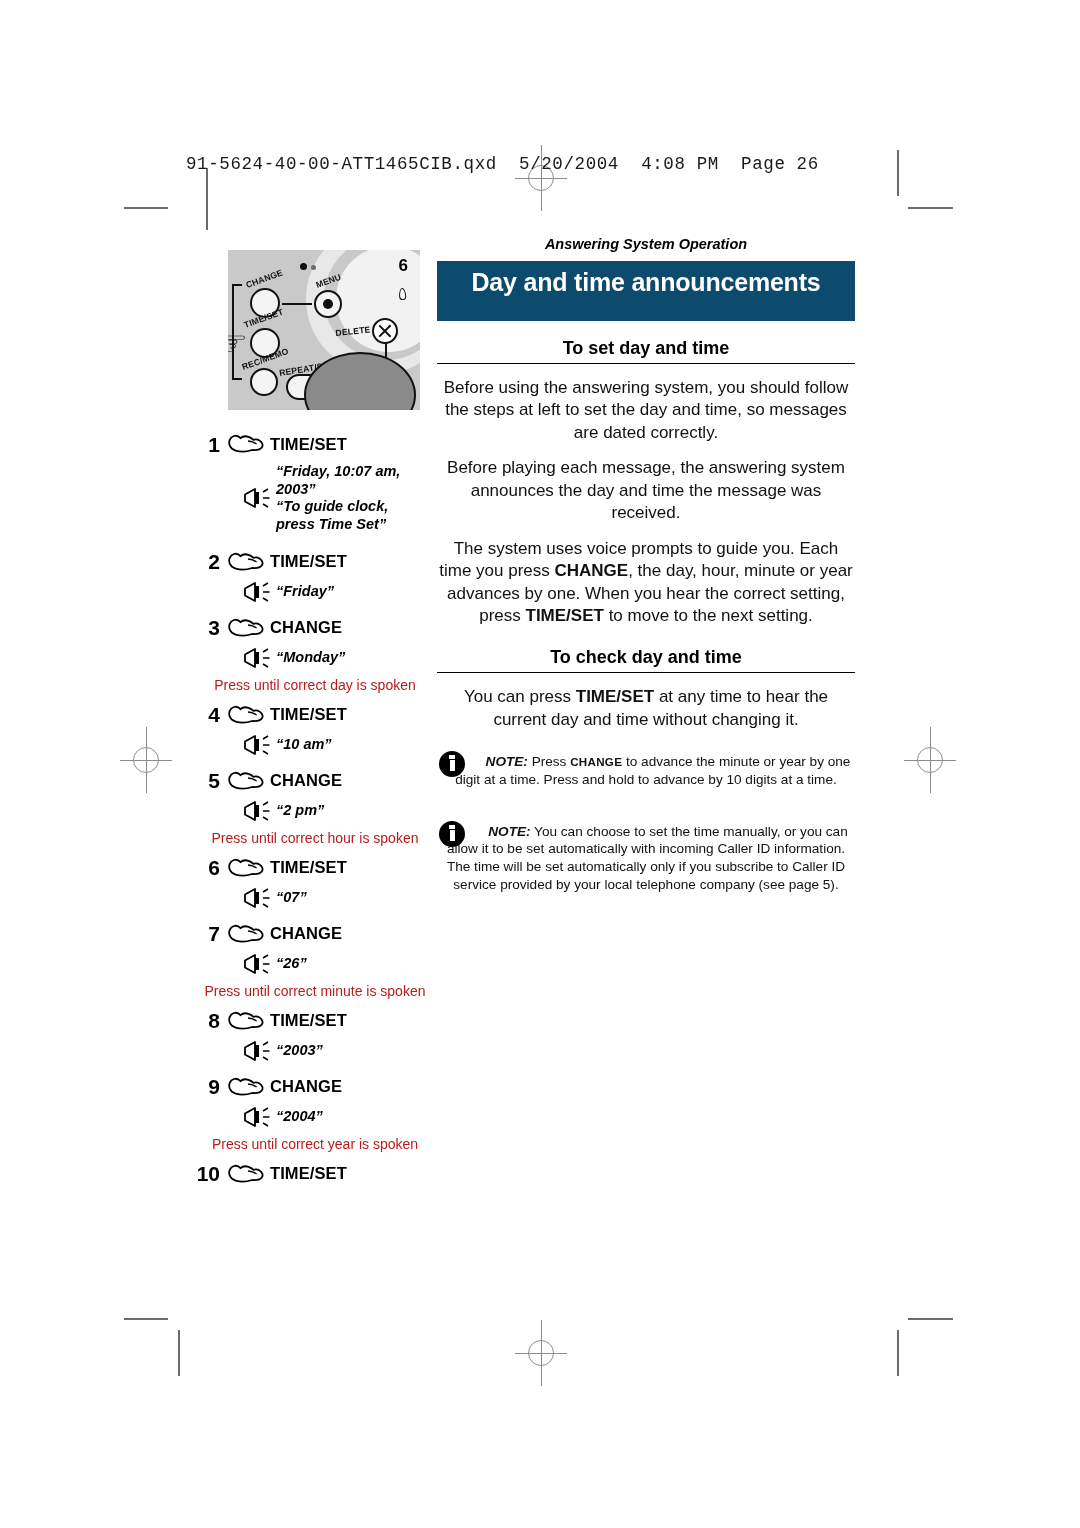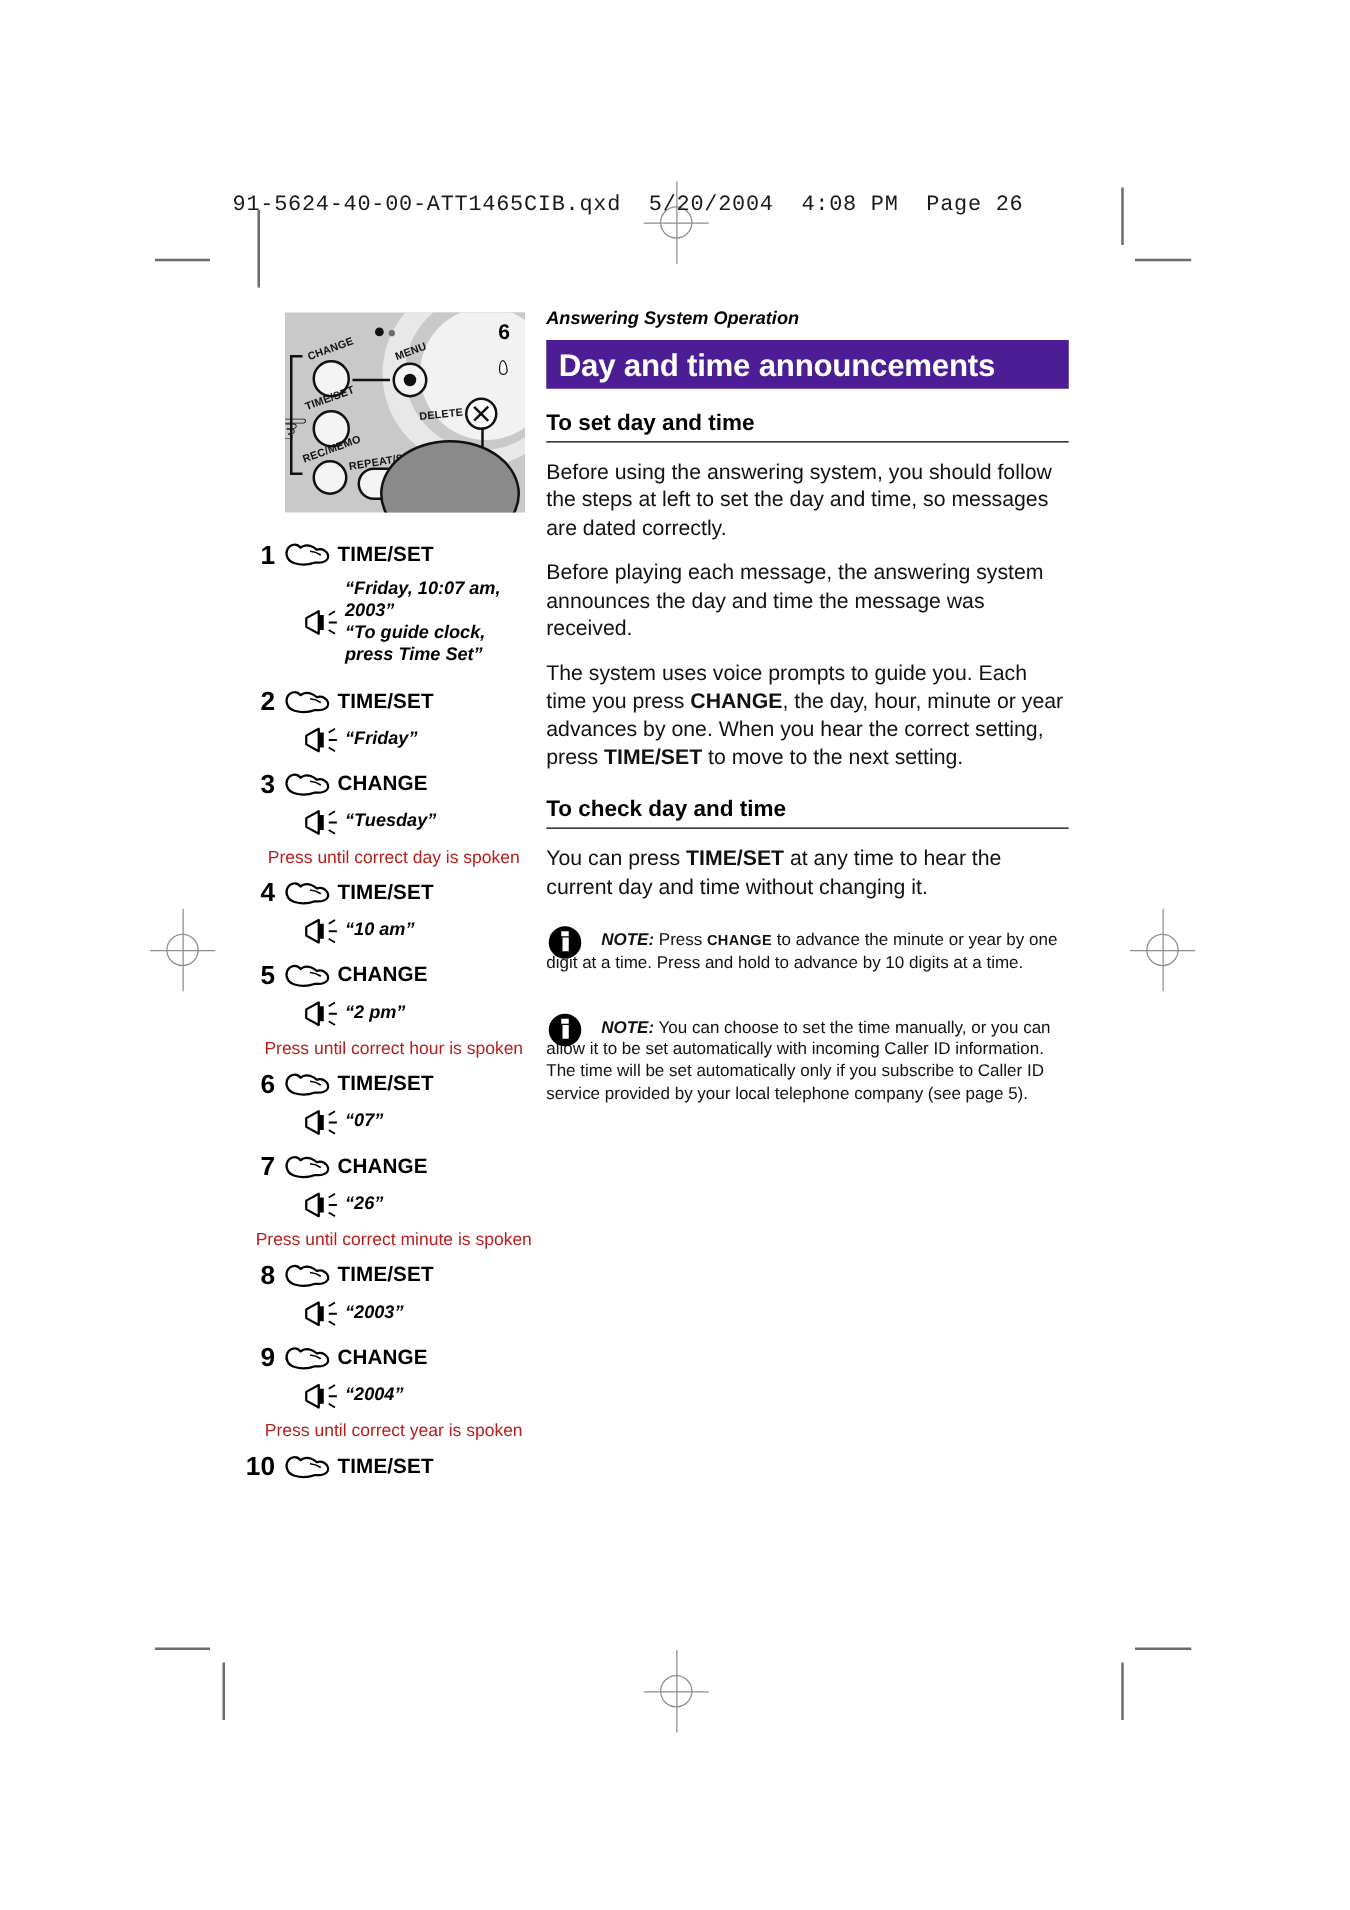--- a/index.html
+++ b/index.html
@@ -78,23 +78,23 @@
   .hand svg { display: block; }
   .step-key { font-size: 16.5px; font-weight: bold; letter-spacing: .1px; color: #000; margin-left: 4px; }
   .spoken { display: flex; align-items: center; margin-top: 7px; margin-left: 52px; }
   .spk { flex: 0 0 34px; }
   .spk svg { display: block; }
   .spoken-text { font-size: 14.5px; font-style: italic; font-weight: bold; color: #000; line-height: 1.22; }
   .spoken-text .ln2 { display: block; }
   .hint { font-size: 14px; color: #b91c1c; text-align: center; margin-top: 8px; width: 250px; }
 
   
-  .rightcol { position: absolute; left: 437px; top: 247px; width: 418px; }
+  .rightcol { position: absolute; left: 437px; top: 236px; width: 418px; text-align: center; }
   .kicker { font-size: 14.5px; font-style: italic; font-weight: bold; color: #000; margin-bottom: 9px; }
-  .titlebar { background: #4c1d95; color: #fff; padding: 9px 10px 5px 10px; }
+  .titlebar { background: #0c4a6e; color: #fff; padding: 9px 10px 26px 10px; }
   .titlebar h1 { font-size: 25px; font-weight: bold; letter-spacing: -0.2px; line-height: 1; }
   .subhead { font-size: 18px; font-weight: bold; color: #000; margin-top: 17px;
              padding-bottom: 4px; border-bottom: 1.5px solid #000; }
   .para { font-size: 17px; color: #111; line-height: 1.32; margin-top: 13px; }
   .para b { font-weight: bold; }
   .note { position: relative; margin-top: 22px; padding-left: 0; }
   .note .note-body { font-size: 13.6px; color: #111; line-height: 1.3; text-indent: 44px; }
   .note .note-icon { position: absolute; left: 0; top: -4px; width: 30px; height: 30px; }
   .note .note-icon .circ { position: absolute; left: 2px; top: 2px; width: 26px; height: 26px;
                            border-radius: 50%; background: #000; }
@@ -243,21 +243,21 @@
         <div class="step-key">CHANGE</div>
       </div>
       <div class="spoken">
         <div class="spk">
           <svg width="30" height="22" viewBox="0 0 30 22">
               <path d="M3 7.5 L13 2 L13 20 L3 14.5 Z" fill="#fff" stroke="#000" stroke-width="1.8" stroke-linejoin="round"></path>
               <rect x="13" y="5" width="4" height="12" fill="#000"></rect>
               <path d="M21 5 L26 2 M21 11 L27.5 11 M21 17 L26 20" stroke="#000" stroke-width="1.5" fill="none"></path>
             </svg>
         </div>
-        <div class="spoken-text">“Tuesday”</div>
+        <div class="spoken-text">“Monday”</div>
       </div>
       <div class="hint">Press until correct day is spoken</div>
     </div>
 
     <div class="step" style="margin-top:10px;">
       <div class="step-main">
         <div class="step-num">4</div>
         <div class="hand">
           <svg width="40" height="24" viewBox="0 0 40 24">
               <path d="M4 14c-2-4 0-9 4-10 3-.8 5 .4 6.5 2.2 1.6-1.6 5-2.4 8-1.4 2.4.8 4 2 5 3 1.6-.6 4-.6 6 .6 3 1.8 3.6 5 2.6 6.6-1.6 2.6-5.6 3.4-10 3-5 1.8-12 2-16.4.6C7 17.8 5 16.4 4 14z" fill="#fff" stroke="#000" stroke-width="1.8" stroke-linejoin="round"></path>

